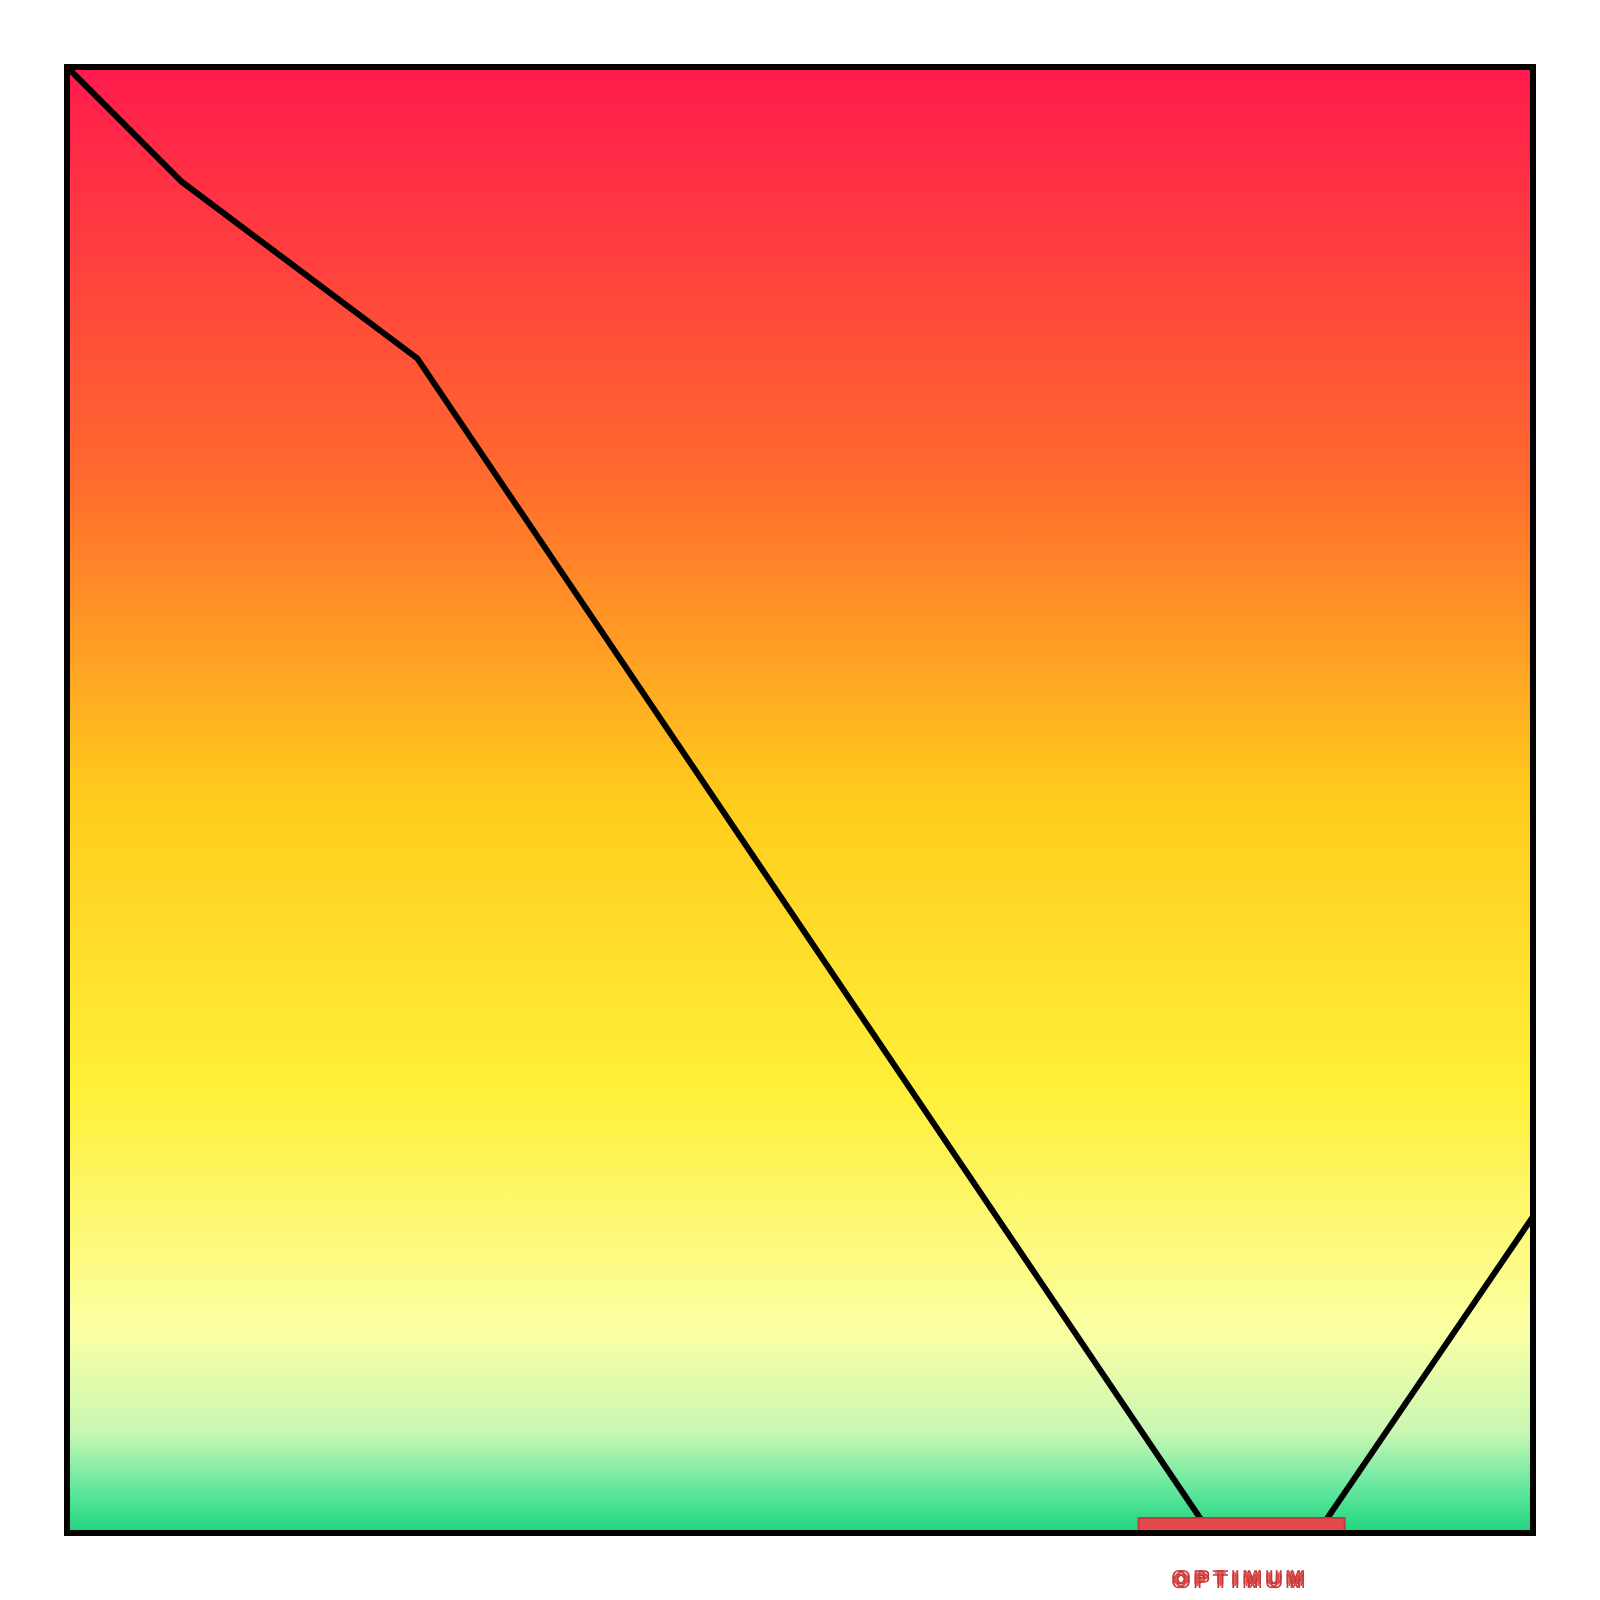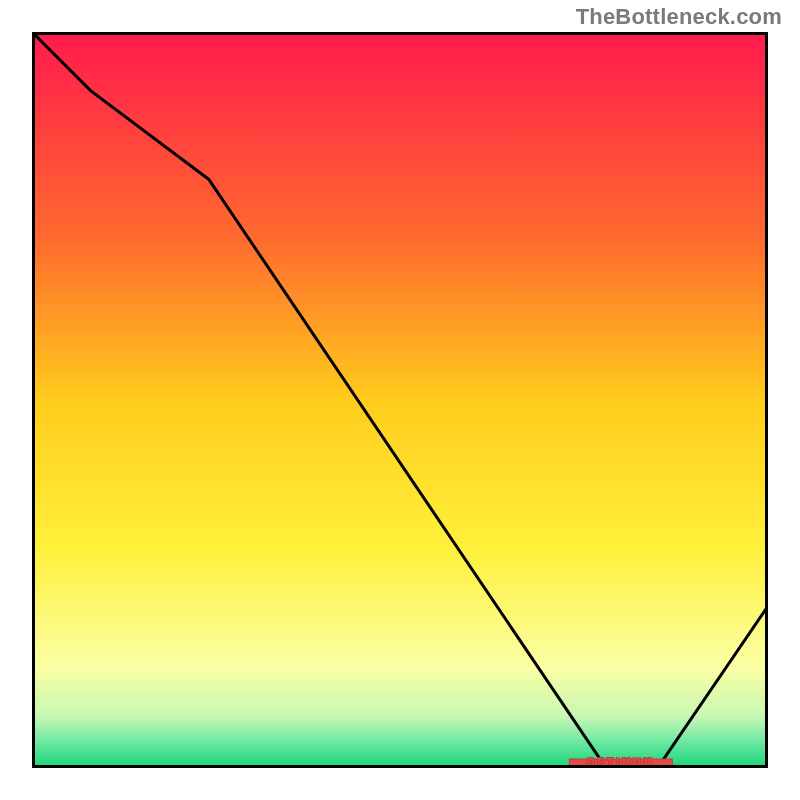--- a/index.html
+++ b/index.html
@@ -41,38 +41,38 @@
   .frame-top    { left: 0; top: 0;    width: 100%; height: 3px; }
   .frame-bottom { left: 0; bottom: 0; width: 100%; height: 3px; }
   .frame-left   { left: 0; top: 0;    width: 3px;  height: 100%; }
   .frame-right  { right: 0; top: 0;   width: 3px;  height: 100%; }
 
   .bottom-label {
     position: absolute;
     left: 0;
     color: #e44a4a;
     font-family: Arial, Helvetica, sans-serif;
-    font-weight: bold;
+    font-weight: normal;
     font-size: 10px;
     letter-spacing: 3px;
     white-space: nowrap;
     text-shadow:
       -1px -1px 0 #c43a3a,
        1px -1px 0 #c43a3a,
       -1px  1px 0 #c43a3a,
        1px  1px 0 #c43a3a;
     user-select: none;
+    margin-top: 28px;
   }
 </style>
 </head>
 <body>
 
 <div class="stage">
 
-  <div class="watermark">TheBottleneck.com</div>
 
   <div class="plot-area">
 
     <svg class="plot-svg" viewBox="0 0 736 736" preserveAspectRatio="none">
       <defs>
         <linearGradient id="bg-grad" x1="0" y1="0" x2="0" y2="1">
             <stop offset="0%" stop-color="#ff1a4d"></stop>
             <stop offset="28.000000000000004%" stop-color="#ff6a2e"></stop>
             <stop offset="50%" stop-color="#ffcc1c"></stop>
             <stop offset="70%" stop-color="#fff03a"></stop>

